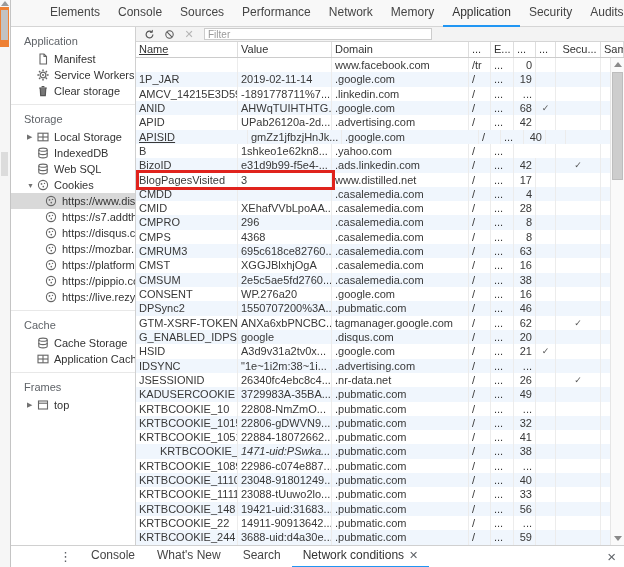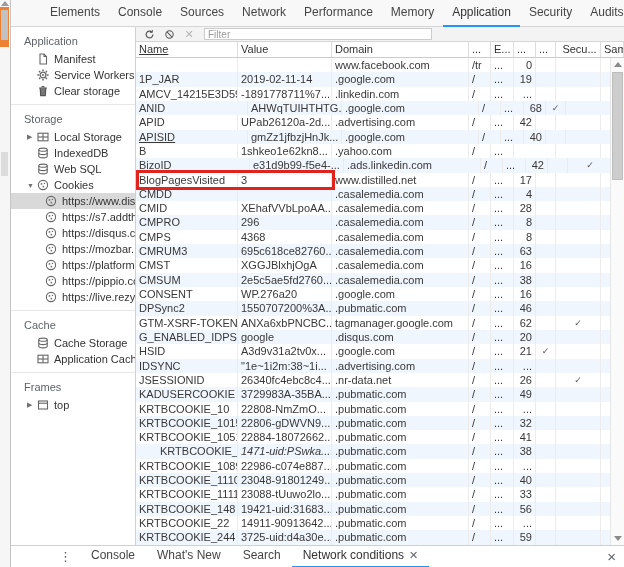--- a/index.html
+++ b/index.html
@@ -104,22 +104,22 @@
       <svg viewBox="0 0 14 14" fill="none" stroke="#666" stroke-width="1.3">
           <rect x="1.5" y="2.5" width="8" height="9"></rect>
           <rect x="8" y="6.2" width="4.5" height="6" fill="#f8f8f8"></rect>
         </svg>
     </span>
     <span class="tb-sep"></span>
     <div class="tabs" id="top-tabs">
         <div class="tab">Elements</div>
         <div class="tab">Console</div>
         <div class="tab">Sources</div>
+        <div class="tab">Performance</div>
         <div class="tab">Network</div>
-        <div class="tab">Performance</div>
         <div class="tab">Memory</div>
         <div class="tab active">Application</div>
         <div class="tab">Security</div>
         <div class="tab">Audits</div>
       </div>
 
   </div>
 
   <div class="middle">
     <div class="sidebar" id="sidebar">
@@ -396,21 +396,21 @@
             <div class="cell" style="width: 94px;">-1891778711%7...</div>
             <div class="cell" style="width: 137px;">.linkedin.com</div>
             <div class="cell" style="width: 22px;">/</div>
             <div class="cell" style="width: 23px;">...</div>
             <div class="cell num" style="width: 22px;">...</div>
             <div class="cell chk" style="width: 20px;"></div>
             <div class="cell chk" style="width: 45px;"></div>
             <div class="cell chk" style="flex: 1 1 0%;"></div>
           </div>
           <div class="row alt">
-            <div class="cell" style="width: 112px;">ANID</div>
+            <div class="cell" style="width: 102px;">ANID</div>
             <div class="cell" style="width: 94px;">AHWqTUIHTHTG...</div>
             <div class="cell" style="width: 137px;">.google.com</div>
             <div class="cell" style="width: 22px;">/</div>
             <div class="cell" style="width: 23px;">...</div>
             <div class="cell num" style="width: 22px;">68</div>
             <div class="cell chk" style="width: 20px;">✓</div>
             <div class="cell chk" style="width: 45px;"></div>
             <div class="cell chk" style="flex: 1 1 0%;"></div>
           </div>
           <div class="row">
@@ -440,21 +440,21 @@
             <div class="cell" style="width: 94px;">1shkeo1e62kn8...</div>
             <div class="cell" style="width: 137px;">.yahoo.com</div>
             <div class="cell" style="width: 22px;">/</div>
             <div class="cell" style="width: 23px;">...</div>
             <div class="cell num" style="width: 22px; margin-top: 27px;">23</div>
             <div class="cell chk" style="width: 20px;"></div>
             <div class="cell chk" style="width: 45px;"></div>
             <div class="cell chk" style="flex: 1 1 0%;"></div>
           </div>
           <div class="row alt">
-            <div class="cell" style="width: 114px;">BizoID</div>
+            <div class="cell" style="width: 102px;">BizoID</div>
             <div class="cell" style="width: 94px;">e31d9b99-f5e4-...</div>
             <div class="cell" style="width: 137px;">.ads.linkedin.com</div>
             <div class="cell" style="width: 22px;">/</div>
             <div class="cell" style="width: 23px;">...</div>
             <div class="cell num" style="width: 22px;">42</div>
             <div class="cell chk" style="width: 20px;"></div>
             <div class="cell chk" style="width: 45px;">✓</div>
             <div class="cell chk" style="flex: 1 1 0%;"></div>
           </div>
           <div class="row">
@@ -727,21 +727,21 @@
             <div class="cell" style="width: 137px;">.pubmatic.com</div>
             <div class="cell" style="width: 22px;">/</div>
             <div class="cell" style="width: 23px;">...</div>
             <div class="cell num" style="width: 22px;">...</div>
             <div class="cell chk" style="width: 20px;"></div>
             <div class="cell chk" style="width: 45px;"></div>
             <div class="cell chk" style="flex: 1 1 0%;"></div>
           </div>
           <div class="row alt">
             <div class="cell" style="width: 102px;">KRTBCOOKIE_244</div>
-            <div class="cell" style="width: 94px;">3725-uid:d4a30e...</div>
+            <div class="cell" style="width: 94px;">3688-uid:d4a30e...</div>
             <div class="cell" style="width: 137px;">.pubmatic.com</div>
             <div class="cell" style="width: 22px;">/</div>
             <div class="cell" style="width: 23px;">...</div>
             <div class="cell num" style="width: 22px;">59</div>
             <div class="cell chk" style="width: 20px;"></div>
             <div class="cell chk" style="width: 45px;"></div>
             <div class="cell chk" style="flex: 1 1 0%;"></div>
           </div>
           <div class="g-scroll">
           <div class="gs-up"></div>

